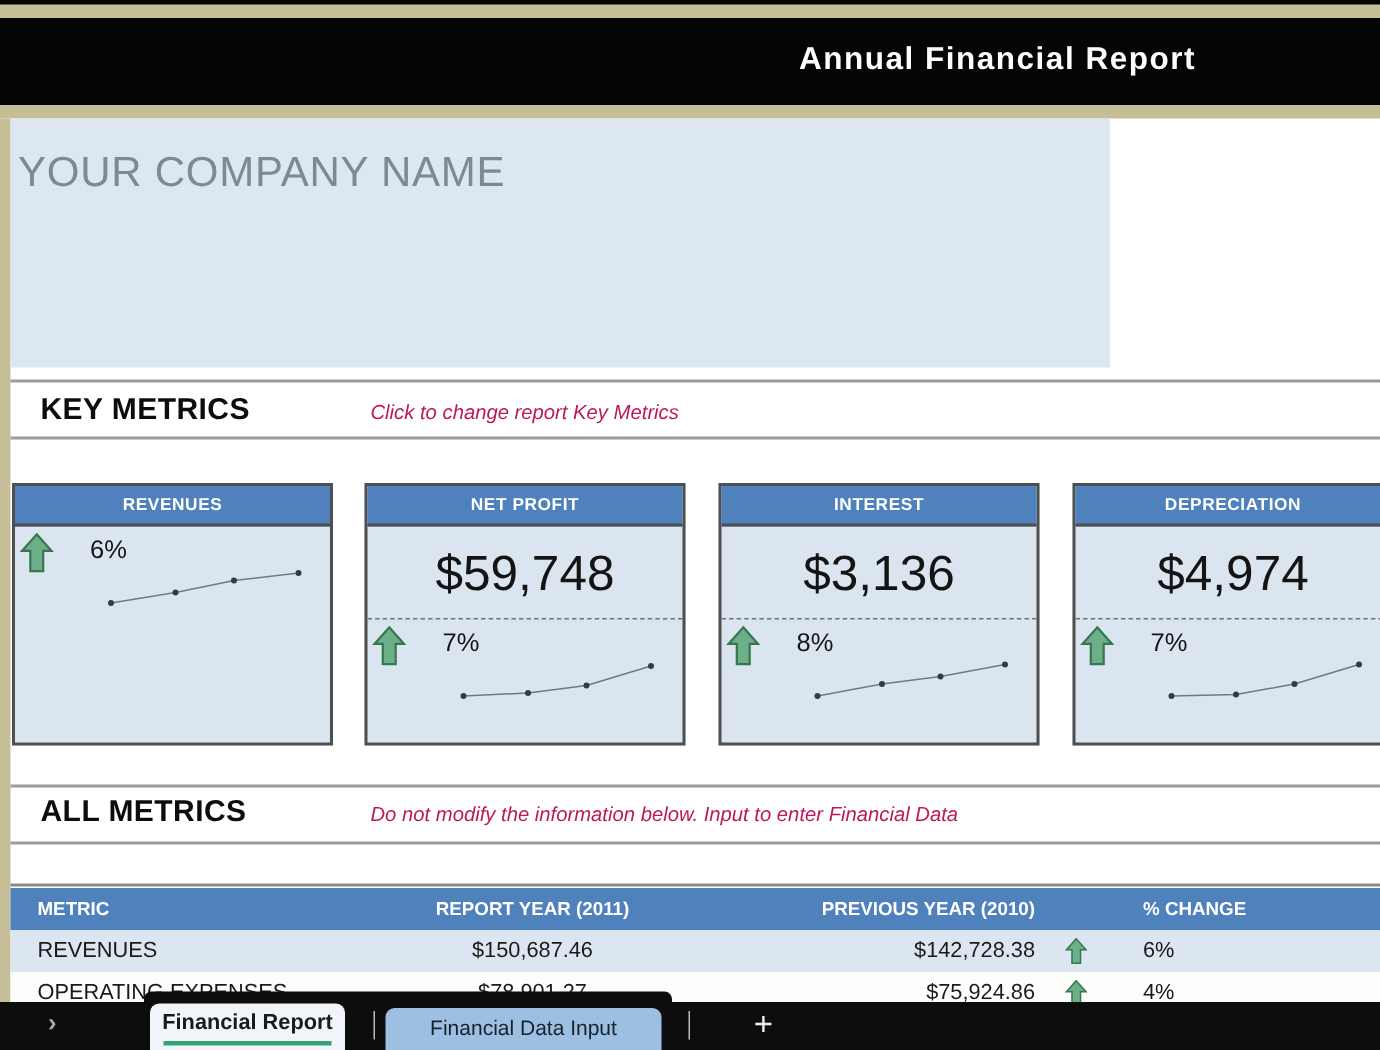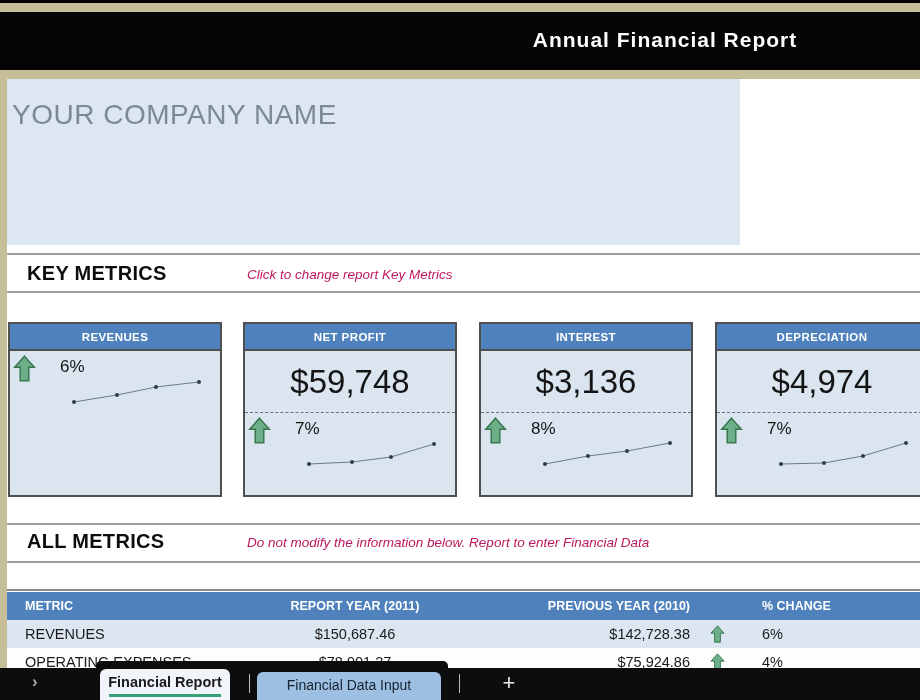--- a/index.html
+++ b/index.html
@@ -164,21 +164,21 @@
           <polyline points="6,25 49,24 88,17 131,4" fill="none" stroke="#6a7a8a" stroke-width="1"></polyline>
           <circle cx="6" cy="25" r="2" fill="#2e3d4d"></circle>
           <circle cx="49" cy="24" r="2" fill="#2e3d4d"></circle>
           <circle cx="88" cy="17" r="2" fill="#2e3d4d"></circle>
           <circle cx="131" cy="4" r="2" fill="#2e3d4d"></circle>
         </svg>
     </div>
   </div>
 
   <div class="section-title am-title">ALL METRICS</div>
-  <div class="section-note am-note">Do not modify the information below. Report to enter Financial Data</div>
+  <div class="section-note am-note">Do not modify the information below. Input to enter Financial Data</div>
 
   <div class="tbl-header">
     <div class="cell c-metric">METRIC</div>
     <div class="cell c-report">REPORT YEAR (2011)</div>
     <div class="cell c-previous">PREVIOUS YEAR (2010)</div>
     <div class="cell c-change">% CHANGE</div>
   </div>
 
   <div class="tbl-row row0">
     <div class="cell c-metric">REVENUES</div>

